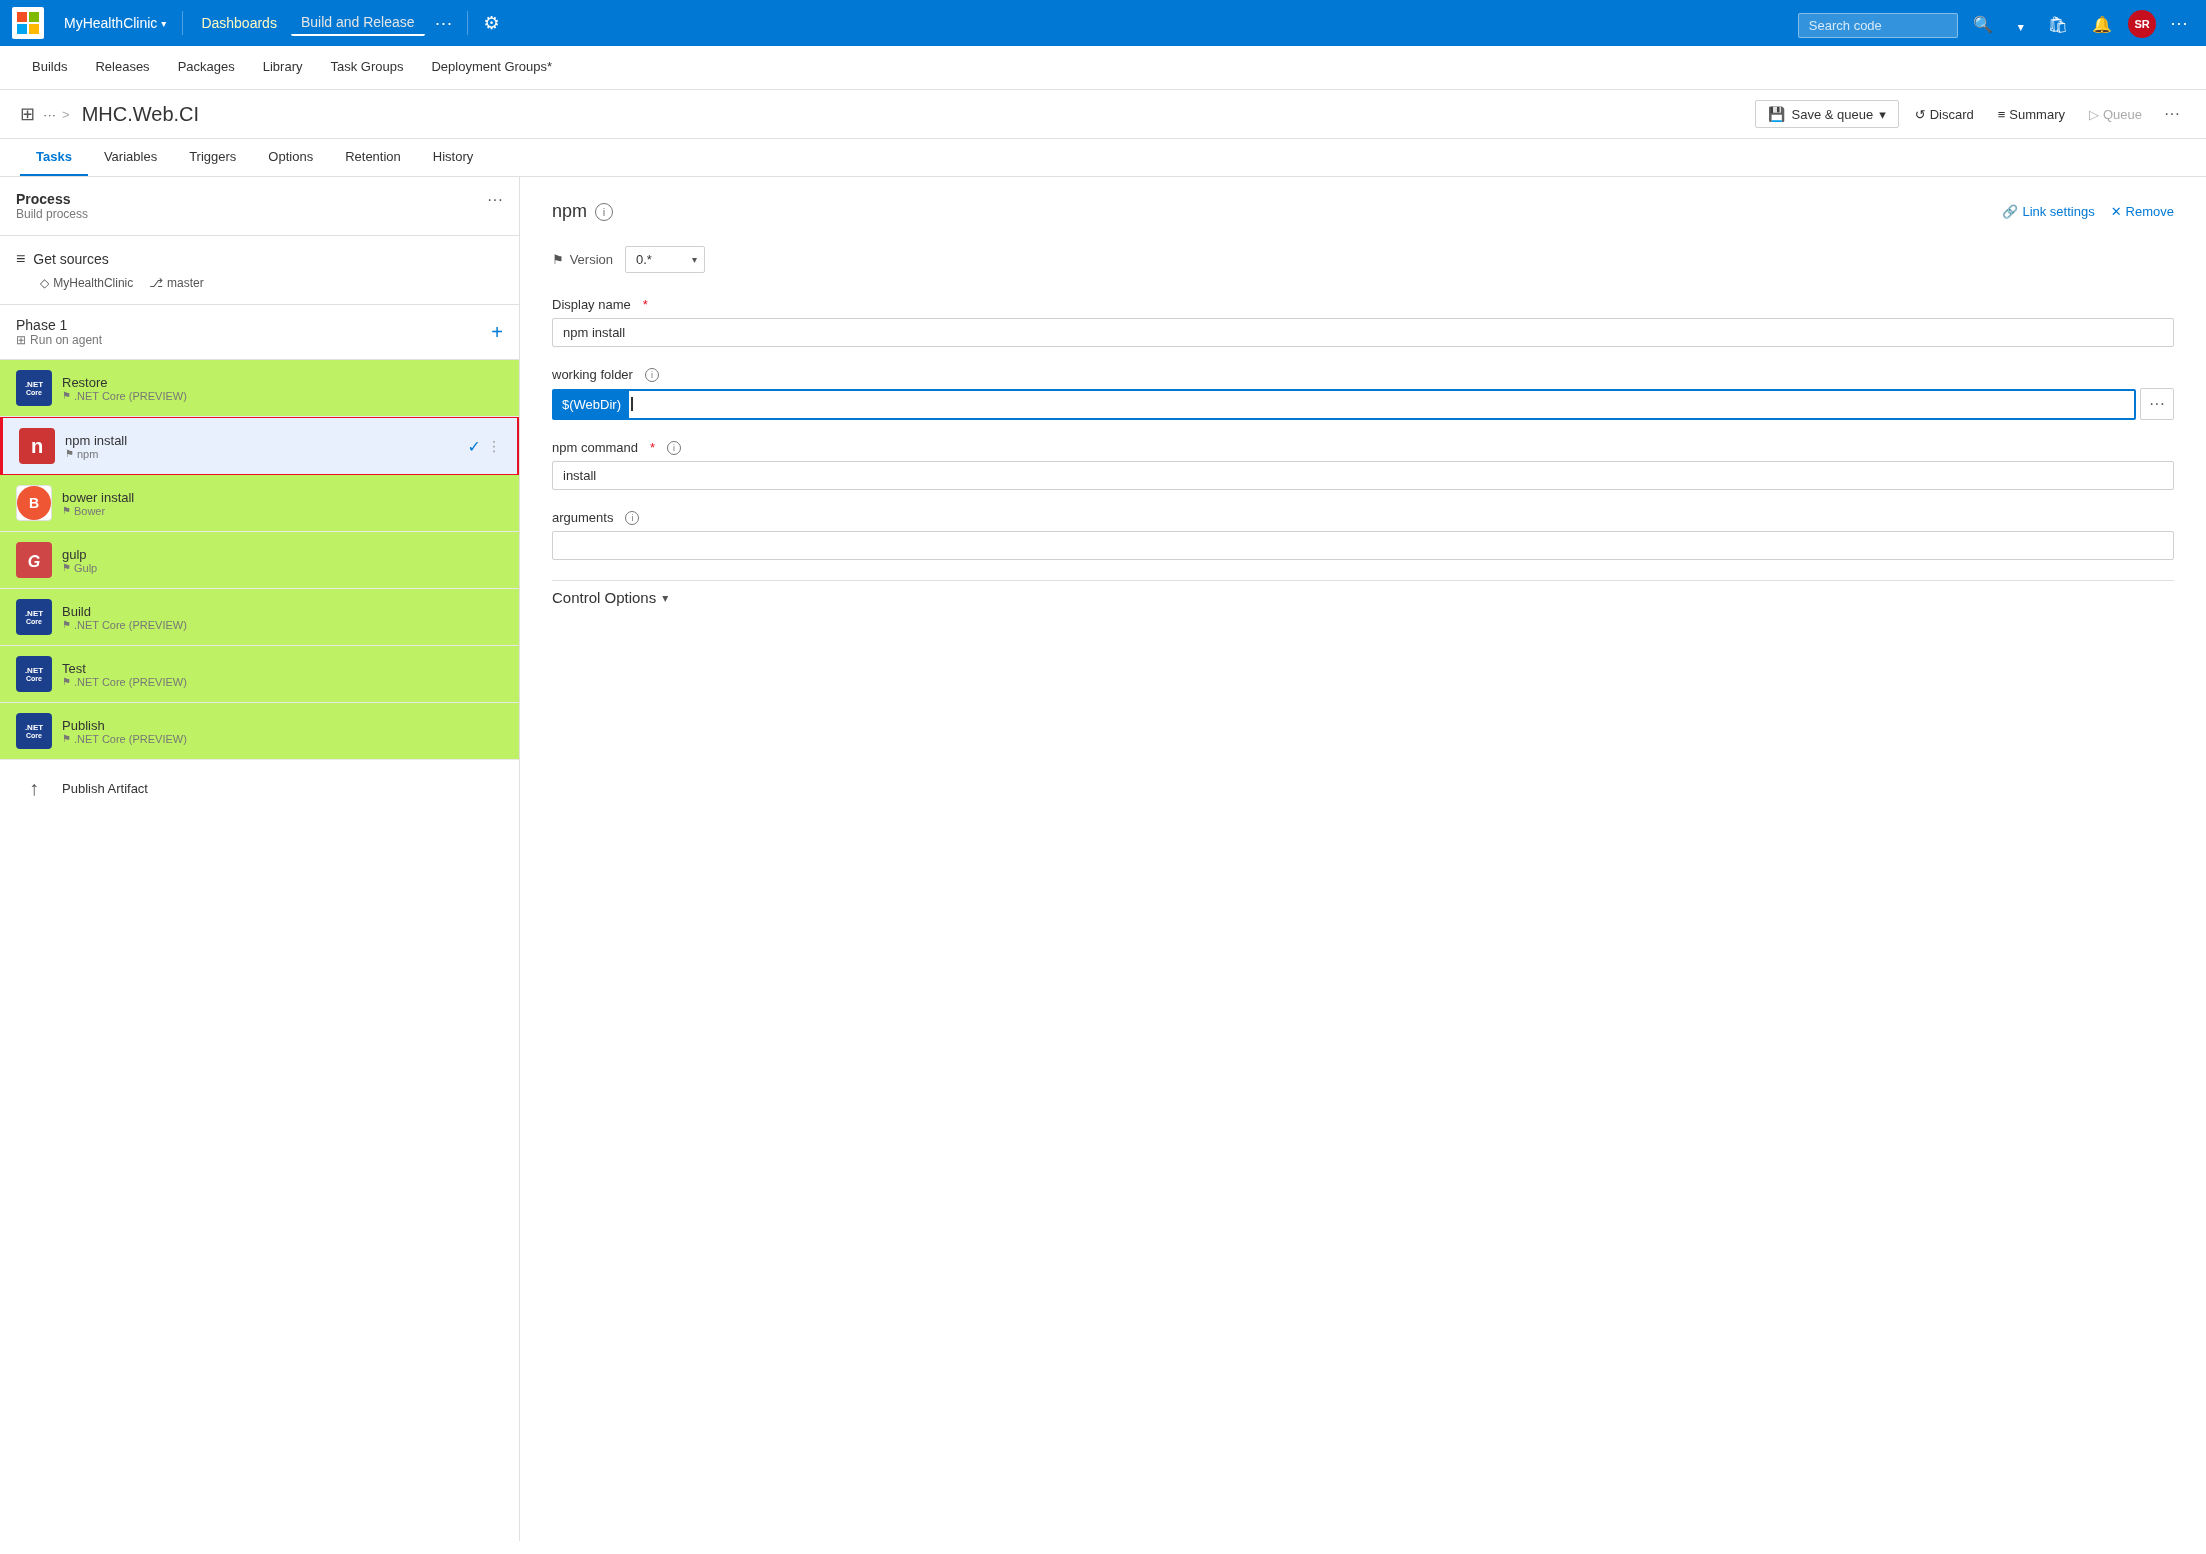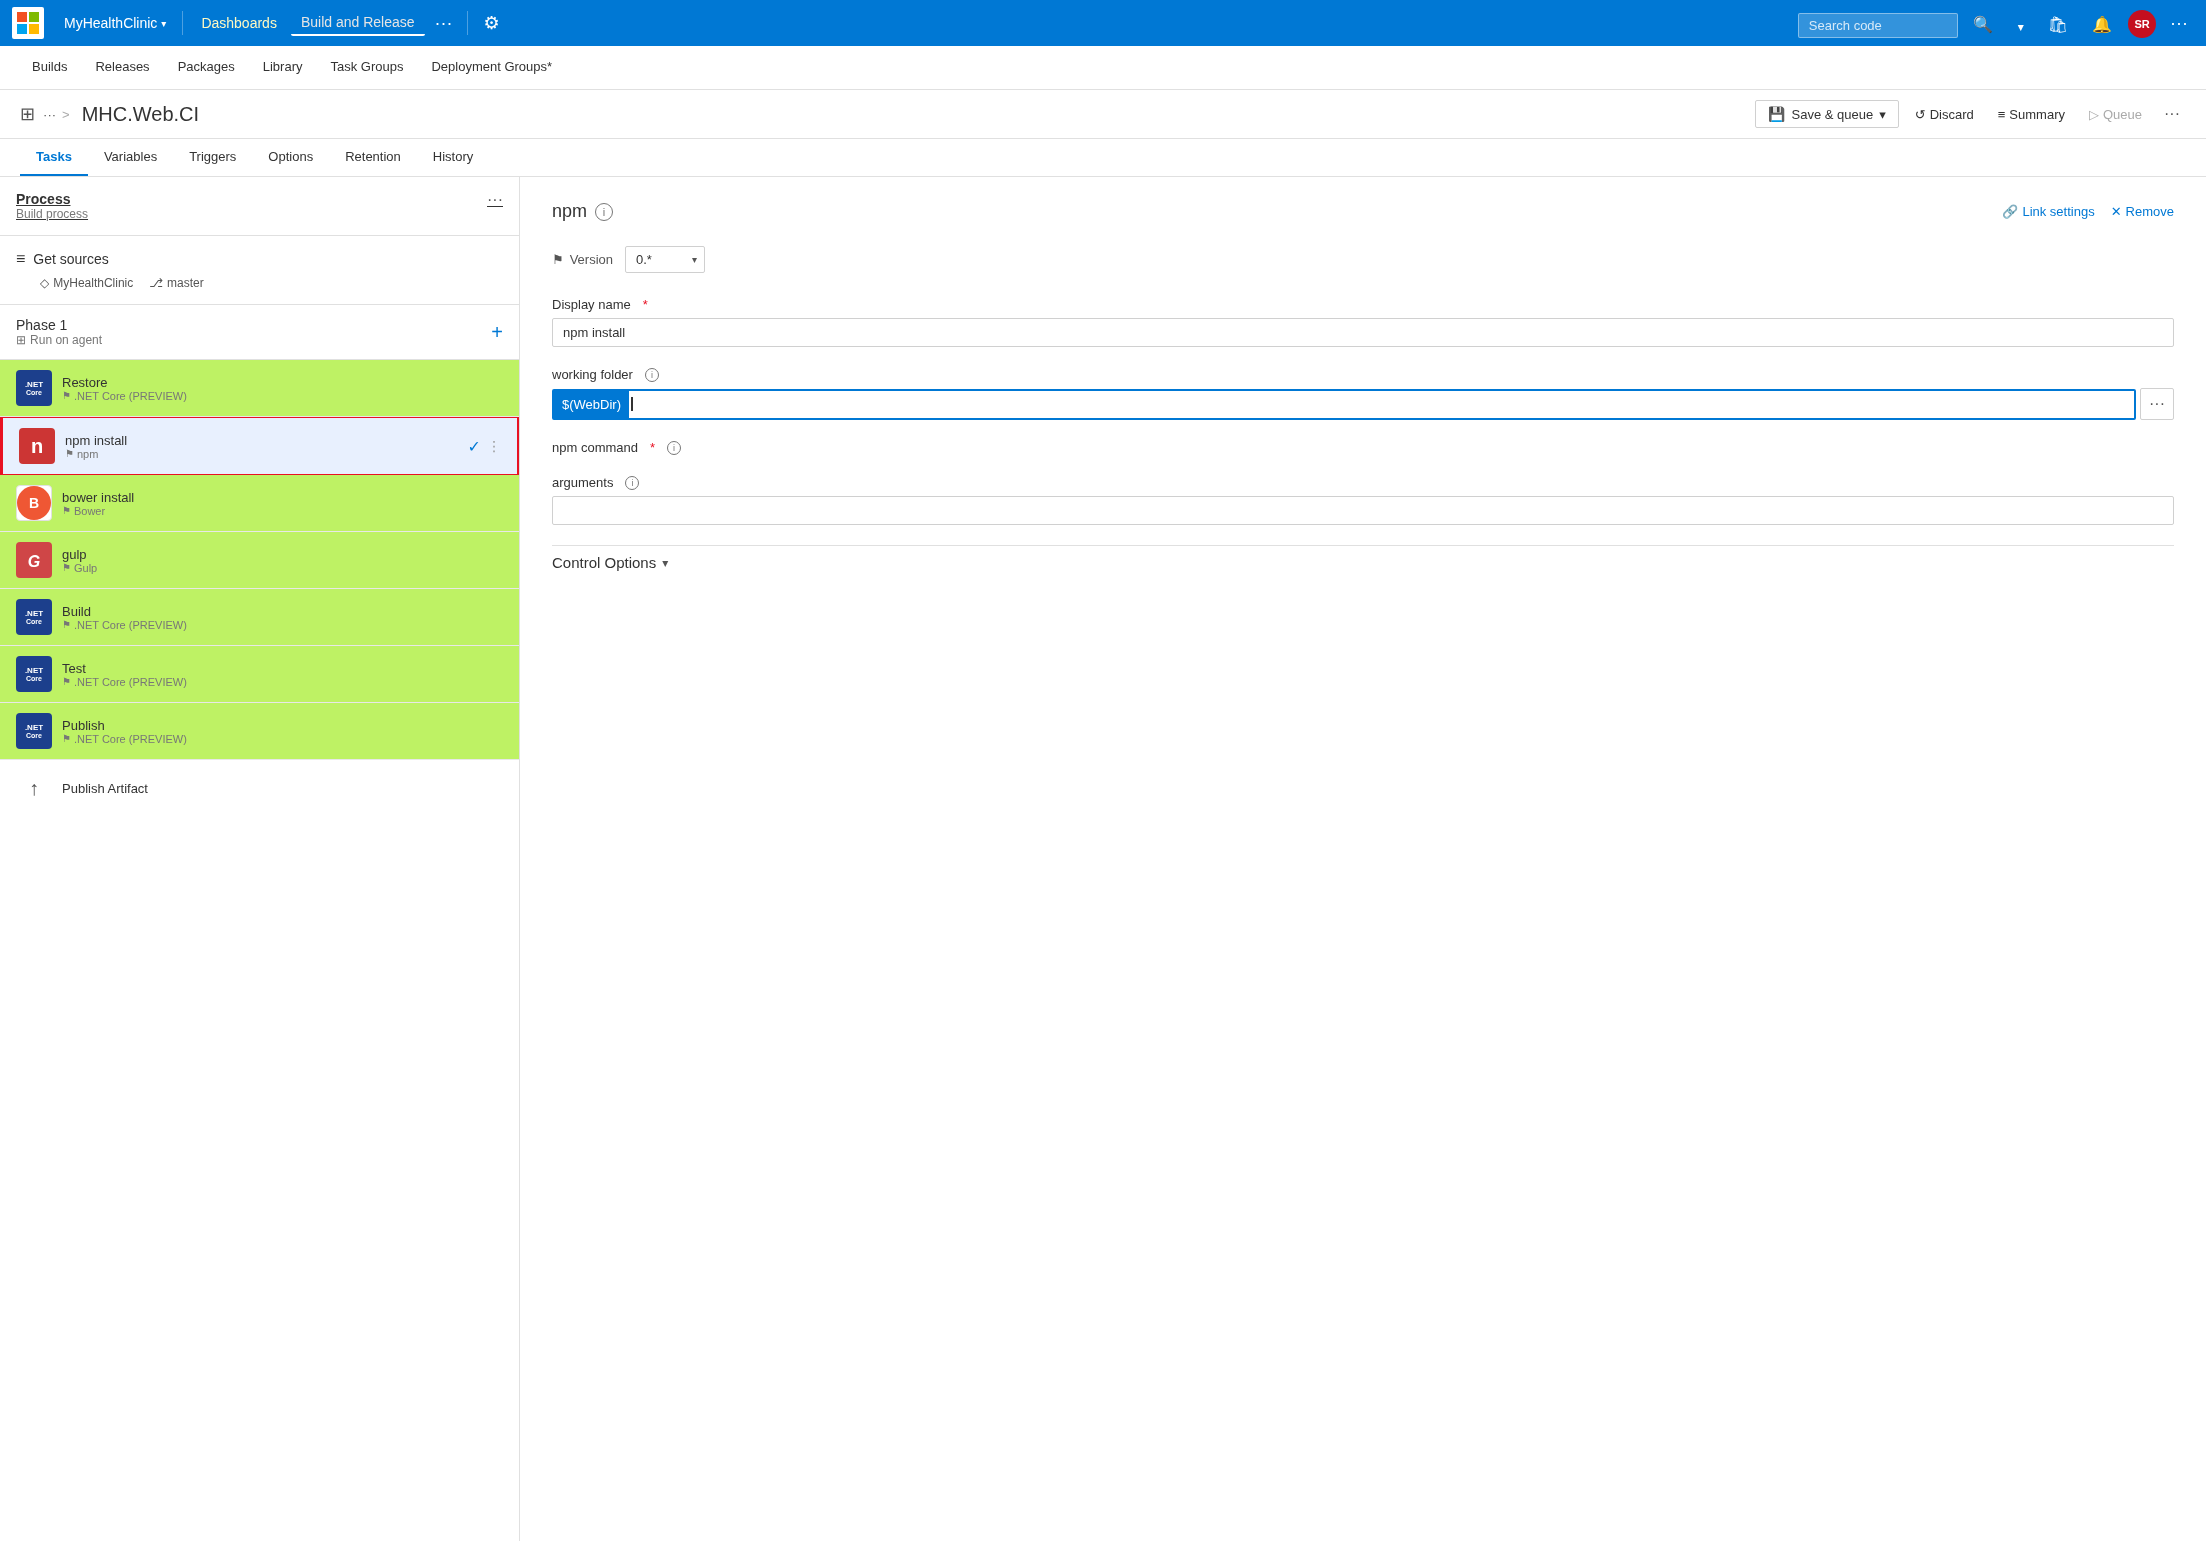--- a/index.html
+++ b/index.html
@@ -184,21 +184,21 @@
 
     
     .left-panel::-webkit-scrollbar { width: 8px; }
     .left-panel::-webkit-scrollbar-track { background: #f5f5f5; }
     .left-panel::-webkit-scrollbar-thumb { background: #ccc; border-radius: 4px; }
 
     
     .process-section {
       padding: 14px 16px;
       border-bottom: 1px solid #e0e0e0;
-      display: flex; align-items: flex-start; justify-content: space-between; text-decoration: underline;
+      display: flex; align-items: flex-start; justify-content: space-between;
     }
     .process-info .process-title { font-size: 14px; font-weight: 600; }
     .process-info .process-subtitle { font-size: 12px; color: #777; }
     .process-dots { color: #555; font-size: 16px; cursor: pointer; }
 
     
     .get-sources {
       padding: 14px 16px;
       border-bottom: 1px solid #e0e0e0;
       background: #fff;
@@ -743,20 +743,21 @@
         </button>
       </div>
     </div>
 
     <div class="form-group">
       <div class="form-label">
         <span>npm command</span>
         <span class="required">*</span>
         <div class="info-icon">i</div>
       </div>
+      <input class="form-input" type="text" value="install" style="">
     </div>
 
     <div class="form-group">
       <div class="form-label">
         <span>arguments</span>
         <div class="info-icon">i</div>
       </div>
       <input class="form-input" type="text" value="" style="">
     </div>
 

